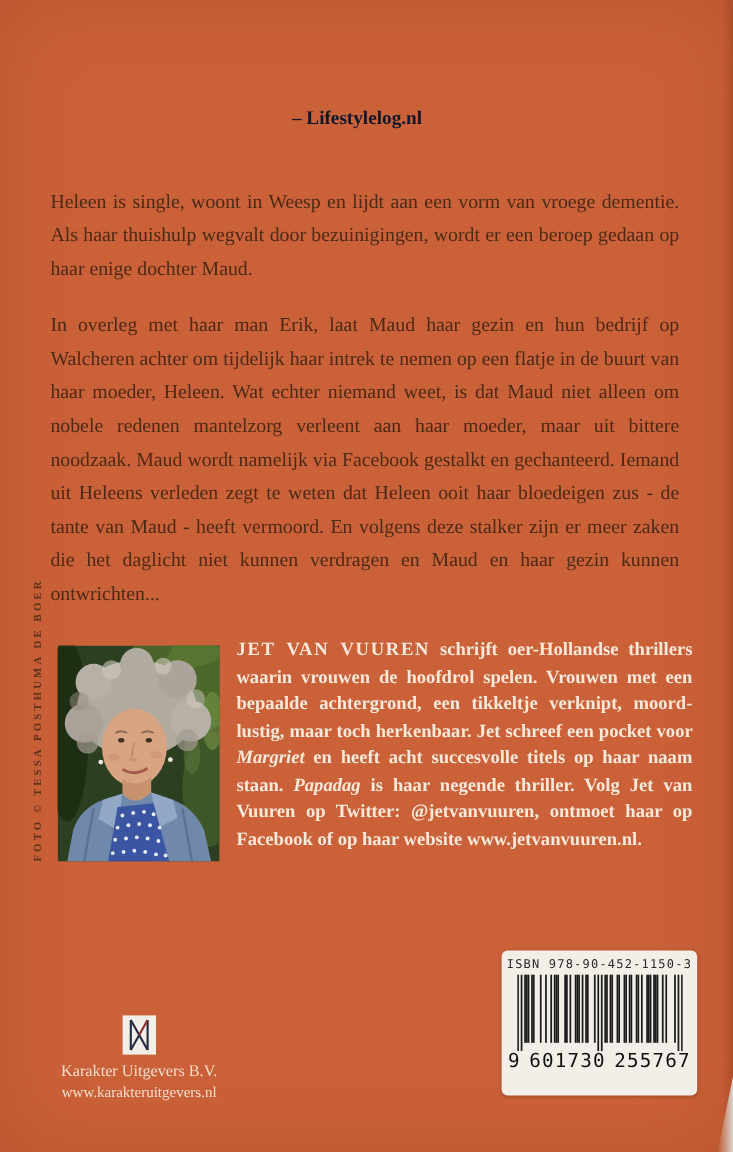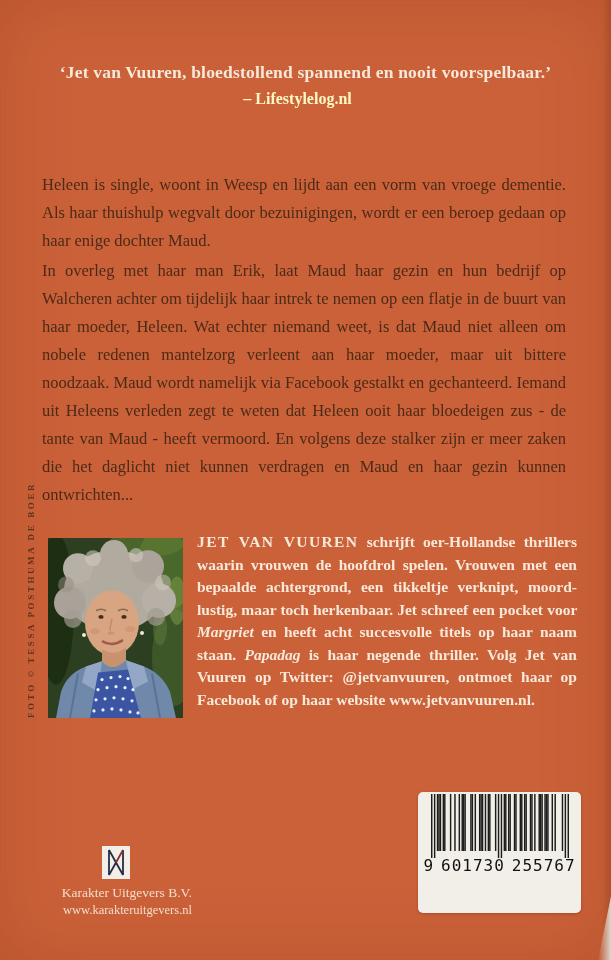--- a/index.html
+++ b/index.html
@@ -8,46 +8,46 @@
     background:#cb6139;
     box-shadow:inset 0 0 70px rgba(125,45,12,.22);
     font-family:"Liberation Serif",serif;
   }
   .quote{
     position:absolute;top:62px;left:0;right:0;text-align:center;
     color:#f7e9da;font-weight:bold;font-size:17.5px;letter-spacing:.2px;
   }
   .attribution{
     position:absolute;top:90px;left:0;right:16px;text-align:center;
-    color:#fef9c3;font-weight:bold;font-size:16px;
+    color:#0f172a;font-weight:bold;font-size:16px;
   }
   .syn{
     position:absolute;left:42px;width:524px;margin:0;
     color:#4b2a16;font-size:16.5px;line-height:28px;
     text-align:justify;hyphens:manual;
   }
-  .p1{top:171px;}
+  .p1{top:154px;}
   .p2{top:257px;}
   .author-photo{position:absolute;left:48px;top:538px;width:135px;height:180px;}
   .author-photo svg{display:block;width:135px;height:180px;}
   .photo-credit{
     position:absolute;left:26px;top:718px;width:180px;
     transform:rotate(-90deg);transform-origin:0 0;
     font-weight:bold;font-size:9px;letter-spacing:2.6px;
     color:#5a341d;text-align:center;white-space:nowrap;
   }
   .bio{
     position:absolute;left:197px;top:531px;width:380px;
     color:#f7e9da;font-weight:bold;font-size:15.5px;line-height:22.5px;
     text-align:justify;
   }
   .seg-smallcaps{letter-spacing:1.4px;}
   .seg-italic{font-style:italic;margin-top:26px;}
   .publisher{
-    position:absolute;left:40px;top:846px;width:152px;text-align:right;
+    position:absolute;left:40px;top:846px;width:152px;text-align:center;
     color:#f2dfc9;
   }
   .pub-logo svg{display:block;margin:0 auto;width:28px;height:33px;}
   .pub-name{font-size:13.5px;margin-top:6px;}
   .pub-site{font-size:12.5px;margin-top:2px;}
   .sticker{
     position:absolute;left:418px;top:792px;width:163px;height:121px;
     background:#f2efe8;border-radius:5px;text-align:center;
     box-shadow:0 1px 3px rgba(60,20,5,.25);
   }
@@ -69,21 +69,20 @@
     position:absolute;right:0;bottom:0;width:13px;height:64px;
     background:linear-gradient(to right,rgba(226,221,212,0),#ddd8cf);
     clip-path:polygon(100% 0,100% 100%,0 100%);
   }
 </style>
 </head>
 <body>
 
 <div class="cover">
 
-  <div class="quote">‘Jet van Vuuren, bloedstollend spannend en nooit voorspelbaar.’</div>
   <div class="attribution">– Lifestylelog.nl</div>
 
   <p class="syn p1">Heleen is single, woont in Weesp en lijdt aan een vorm van vroege demen­tie. Als haar thuishulp wegvalt door bezuinigingen, wordt er een beroep gedaan op haar enige dochter Maud.</p>
   <p class="syn p2">In overleg met haar man Erik, laat Maud haar gezin en hun bedrijf op Walcheren achter om tijdelijk haar intrek te nemen op een flatje in de buurt van haar moeder, Heleen. Wat echter niemand weet, is dat Maud niet alleen om nobele redenen mantelzorg verleent aan haar moeder, maar uit bittere noodzaak. Maud wordt namelijk via Facebook gestalkt en gechan­teerd. Iemand uit Heleens verleden zegt te weten dat Heleen ooit haar bloedeigen zus - de tante van Maud - heeft vermoord. En volgens deze stalker zijn er meer zaken die het daglicht niet kunnen verdragen en Maud en haar gezin kunnen ontwrichten...</p>
 
   <div class="photo-credit">FOTO © TESSA POSTHUMA DE BOER</div>
 
   <div class="author-photo">
     <svg viewBox="0 0 135 178" preserveAspectRatio="none">
       <rect width="135" height="178" fill="#2c3f20"></rect>
@@ -174,20 +173,21 @@
           <line x1="21" y1="29" x2="14" y2="16.5"></line>
         </g>
         <line x1="21" y1="4" x2="14" y2="16.5" stroke="#8a2f2a" stroke-width="1.8"></line>
       </svg>
     </div>
     <div class="pub-name">Karakter Uitgevers B.V.</div>
     <div class="pub-site">www.karakteruitgevers.nl</div>
   </div>
 
   <div class="sticker">
+    <div class="isbn">ISBN 978-90-452-1150-3</div>
     <svg class="bars" id="barcode-svg" width="138" height="64" viewBox="0 0 138 64">
         <rect x="0.00" y="0" width="1.45" height="64" fill="#1c1c1c"></rect>
         <rect x="2.91" y="0" width="1.45" height="64" fill="#1c1c1c"></rect>
         <rect x="5.81" y="0" width="1.45" height="57" fill="#1c1c1c"></rect>
         <rect x="7.26" y="0" width="1.45" height="57" fill="#1c1c1c"></rect>
         <rect x="8.72" y="0" width="1.45" height="57" fill="#1c1c1c"></rect>
         <rect x="11.62" y="0" width="1.45" height="57" fill="#1c1c1c"></rect>
         <rect x="13.07" y="0" width="1.45" height="57" fill="#1c1c1c"></rect>
         <rect x="18.88" y="0" width="1.45" height="57" fill="#1c1c1c"></rect>
         <rect x="23.24" y="0" width="1.45" height="57" fill="#1c1c1c"></rect>

